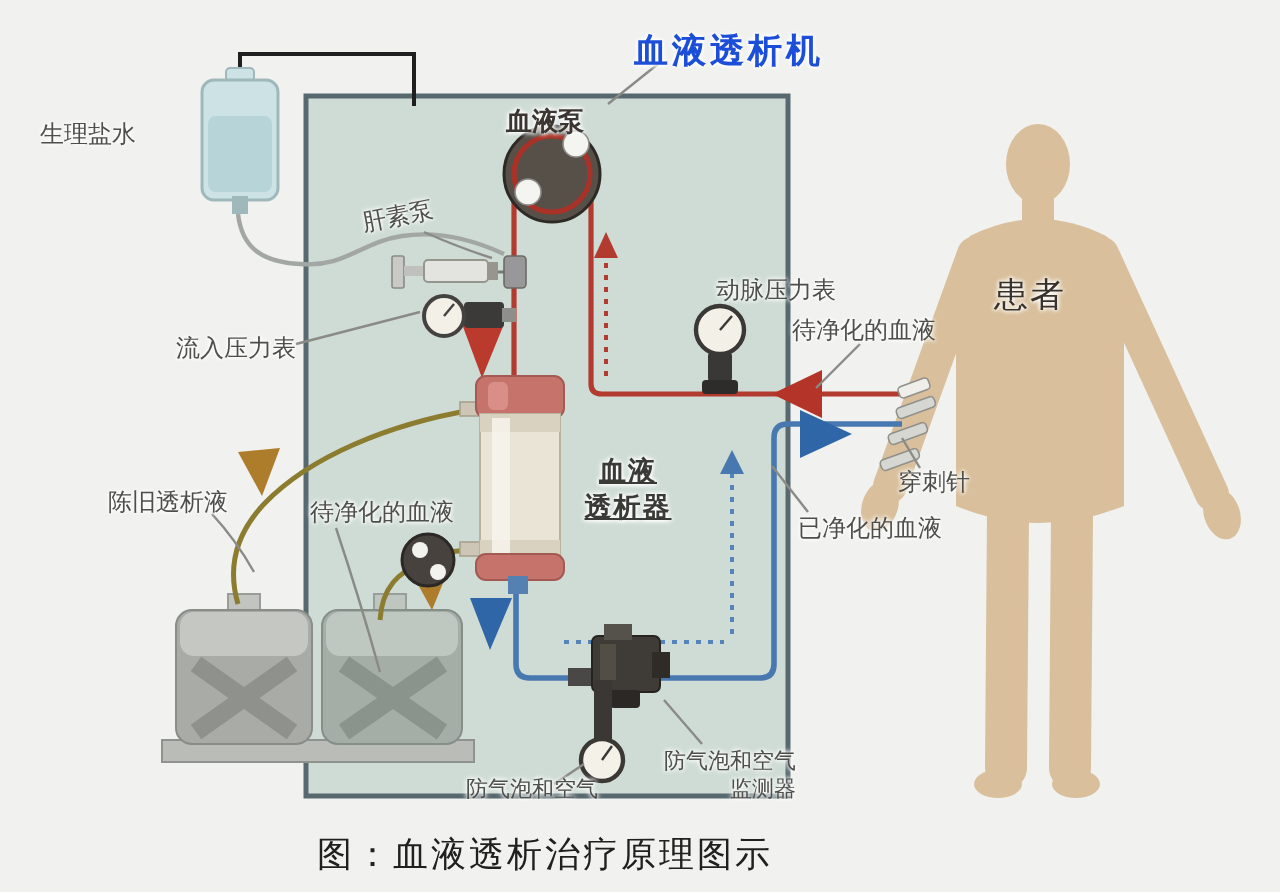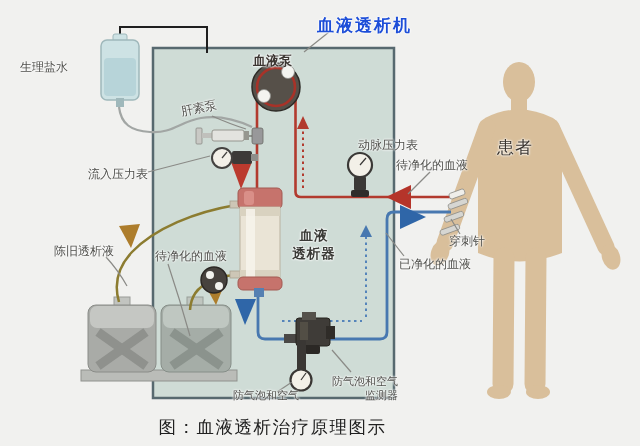--- a/index.html
+++ b/index.html
@@ -180,21 +180,21 @@
     <path d="M460,234 L451,219"></path>
   </g>
 </svg>
 
   <div class="lbl" style="left:20px;top:60px;">生理盐水</div>
   <div class="lbl lbl-title" style="left:317px;top:15px;">血液透析机</div>
   <div class="lbl lbl-mid" style="left:253px;top:53px;">血液泵</div>
   <div class="lbl lbl-tilt" style="left:181px;top:101px;">肝素泵</div>
   <div class="lbl" style="left:88px;top:167px;">流入压力表</div>
   <div class="lbl" style="left:328px;top:138px;margin-left:30px;">动脉压力表</div>
-  <div class="lbl lbl-dialyzer" style="left:285px;top:227px;width:58px;">血液
+  <div class="lbl lbl-dialyzer" style="left:285px;top:227px;width:58px;text-decoration:underline;">血液
 透析器</div>
   <div class="lbl" style="left:54px;top:244px;">陈旧透析液</div>
   <div class="lbl" style="left:155px;top:249px;">待净化的血液</div>
   <div class="lbl lbl-small" style="left:233px;top:388px;">防气泡和空气</div>
   <div class="lbl lbl-small" style="left:314px;top:374px;width:84px;">防气泡和空气
 监测器</div>
   <div class="lbl" style="left:396px;top:158px;">待净化的血液</div>
   <div class="lbl" style="left:399px;top:257px;">已净化的血液</div>
   <div class="lbl" style="left:449px;top:234px;">穿刺针</div>
   <div class="lbl lbl-big" style="left:497px;top:137px;">患者</div>

